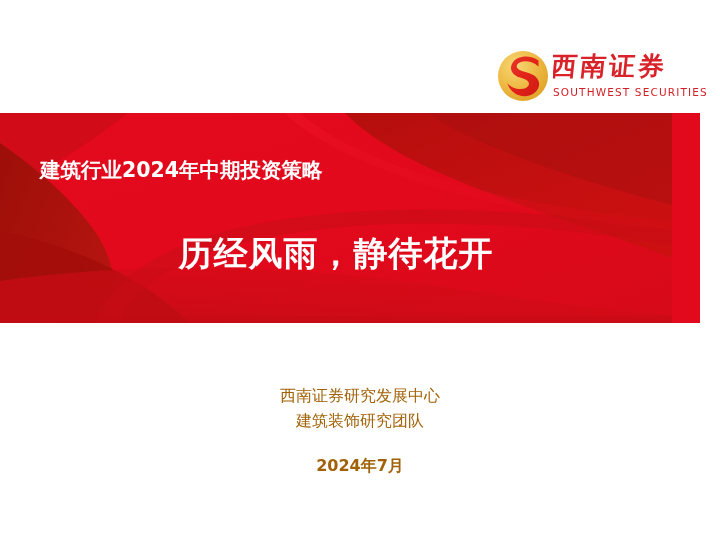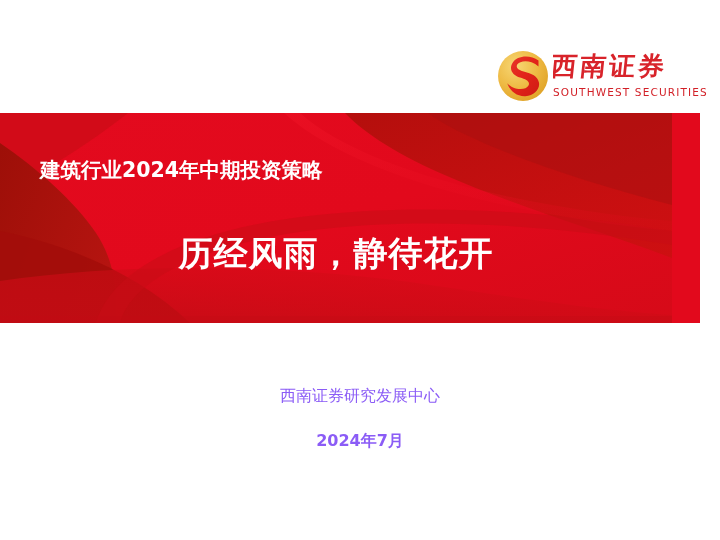--- a/index.html
+++ b/index.html
@@ -109,21 +109,21 @@
   
   #footer {
     position: absolute;
     left: 0px;
     top: 383px;
     width: 720px;
     text-align: center;
   }
   .footer-line {
     font-family: "DejaVu Sans", "Liberation Sans", sans-serif;
-    color: #8b5cf6;
+    color: #a16207;
     line-height: 25px;
     white-space: nowrap;
   }
   .footer-line.l1 { font-size: 16px; font-weight: normal; }
   .footer-line.l2 { font-size: 16px; font-weight: normal; }
   .footer-line.l3 { font-size: 16px; font-weight: bold; margin-top: 20px; }
 </style>
 </head>
 <body>
 
@@ -219,16 +219,17 @@
       <path d="M0,203 L672,203 L672,210 L0,210 Z" fill="#c30c14" opacity="0.35"></path>
     </svg>
 
     <div id="banner-subtitle">建筑行业2024年中期投资策略</div>
 
     <div id="banner-headline">历经风雨，静待花开</div>
   </div>
 
   <div id="footer">
     <div class="footer-line l1">西南证券研究发展中心</div>
+    <div class="footer-line l2">建筑装饰研究团队</div>
     <div class="footer-line l3">2024年7月</div>
   </div>
 
 </div>
 
 </body></html>

